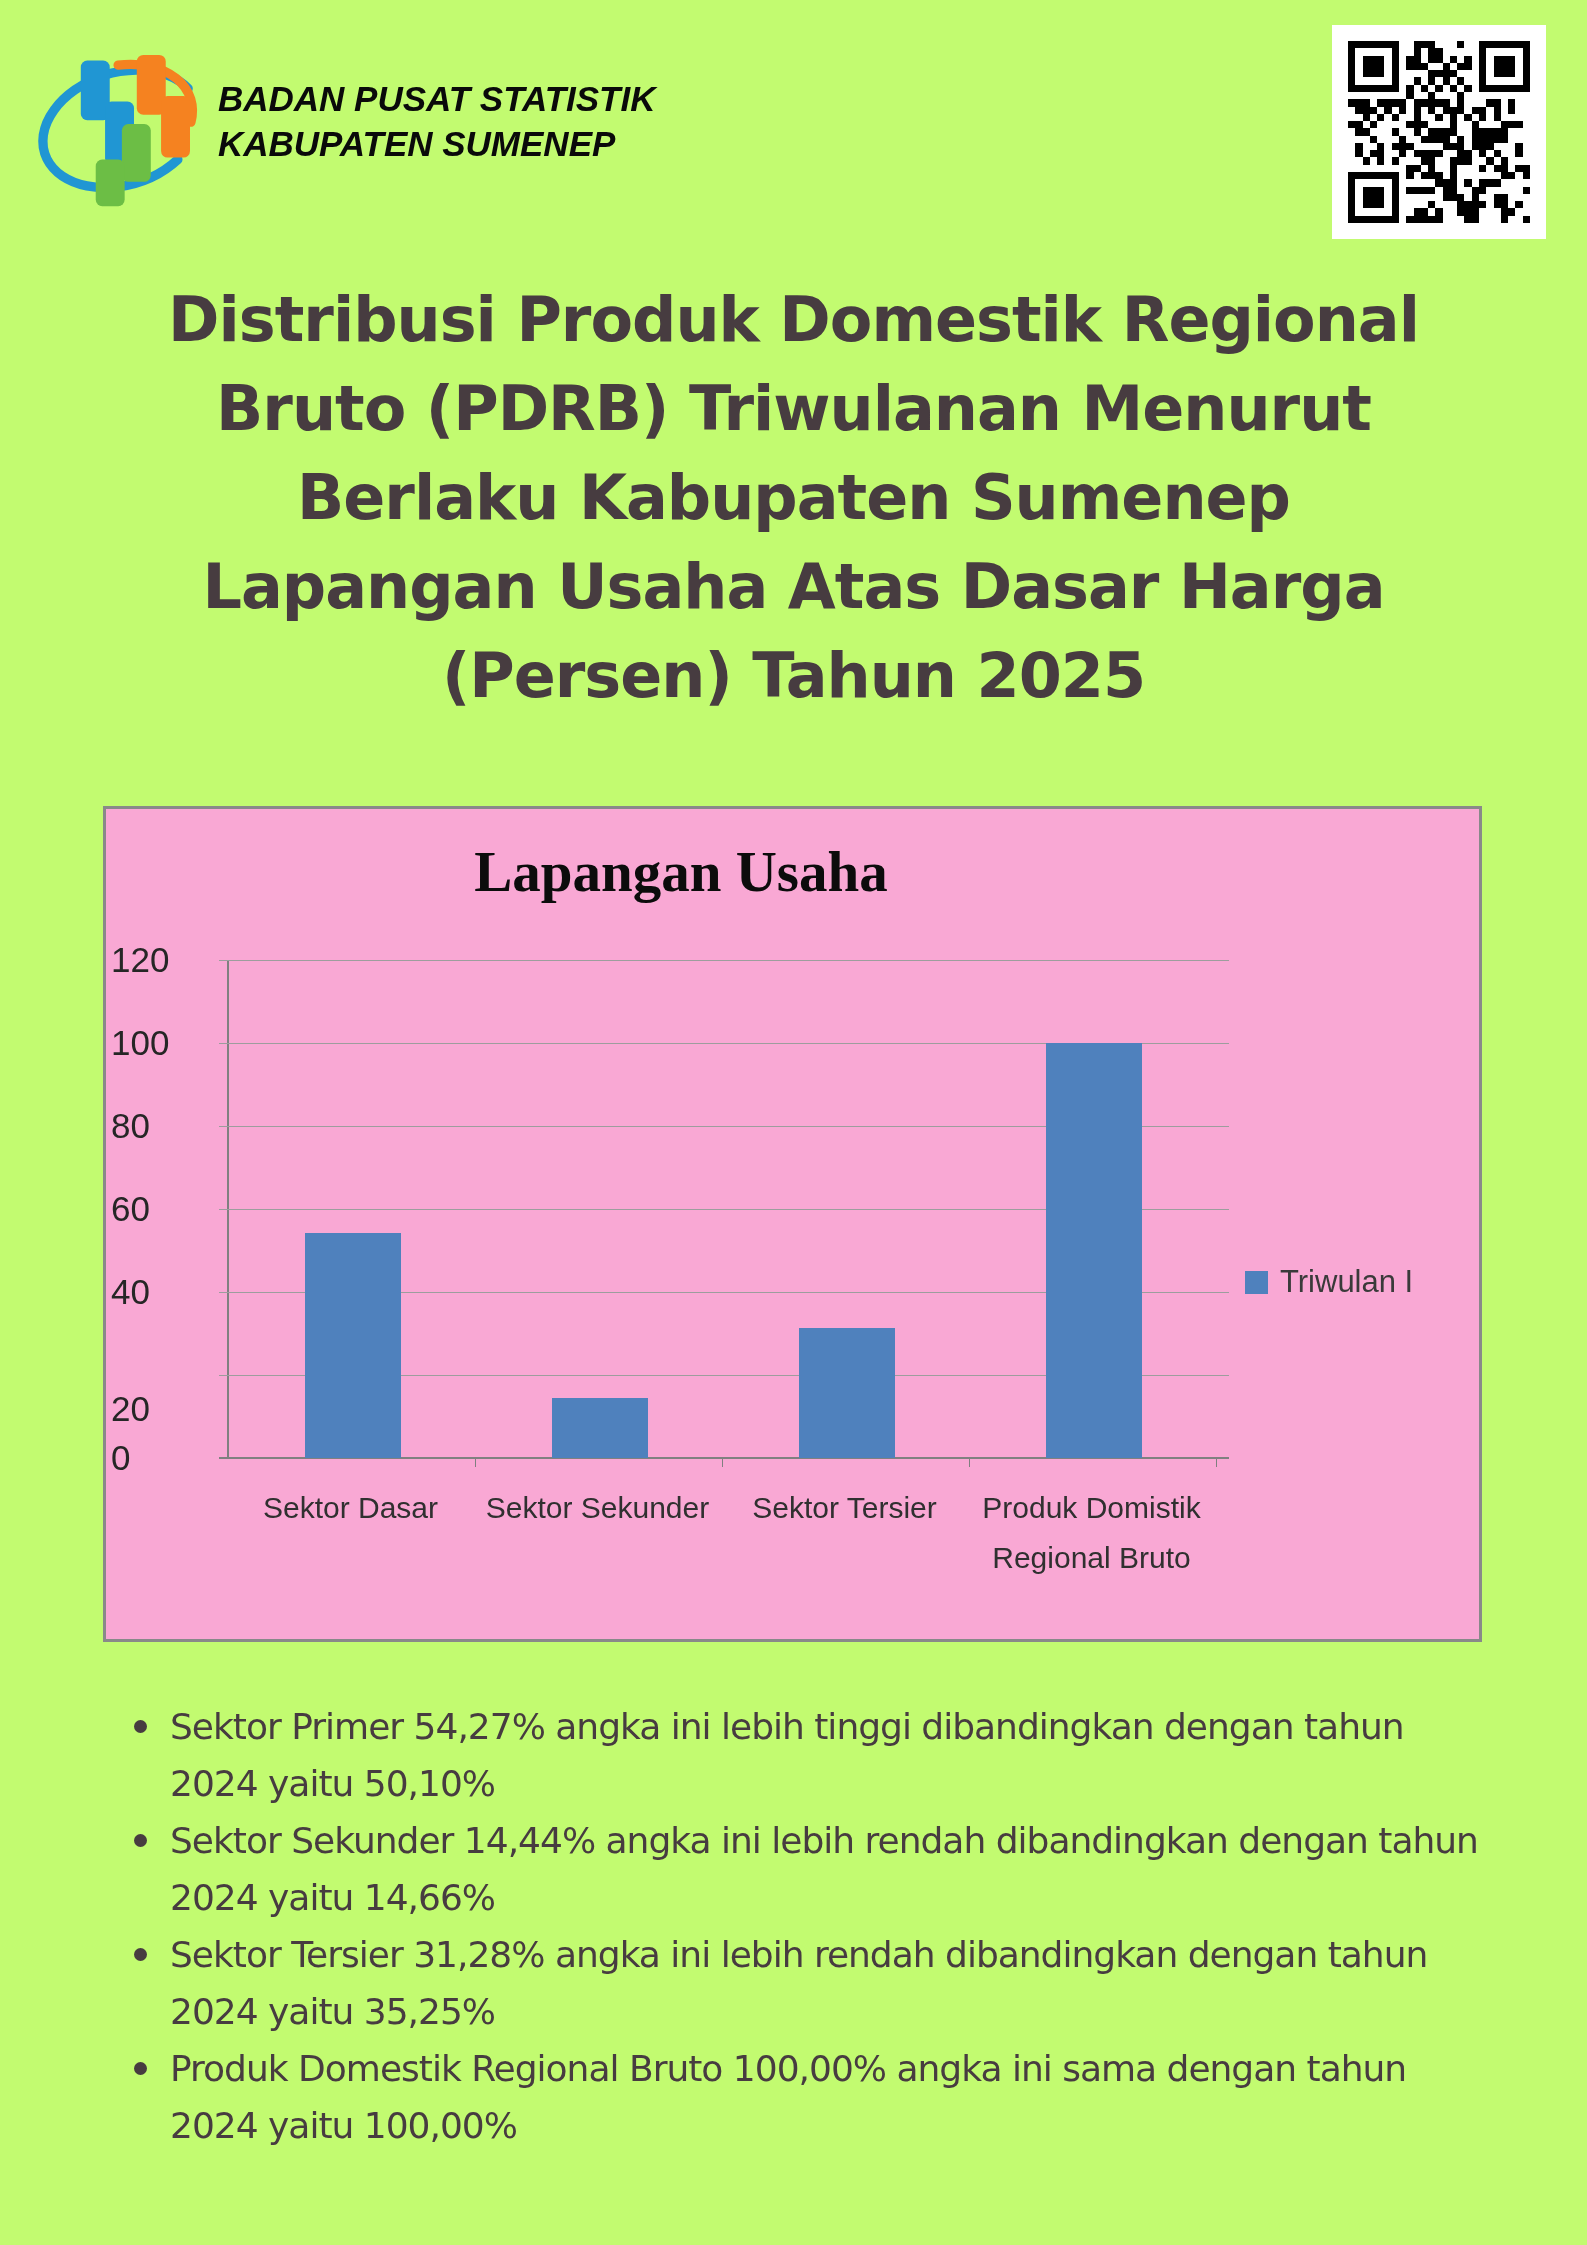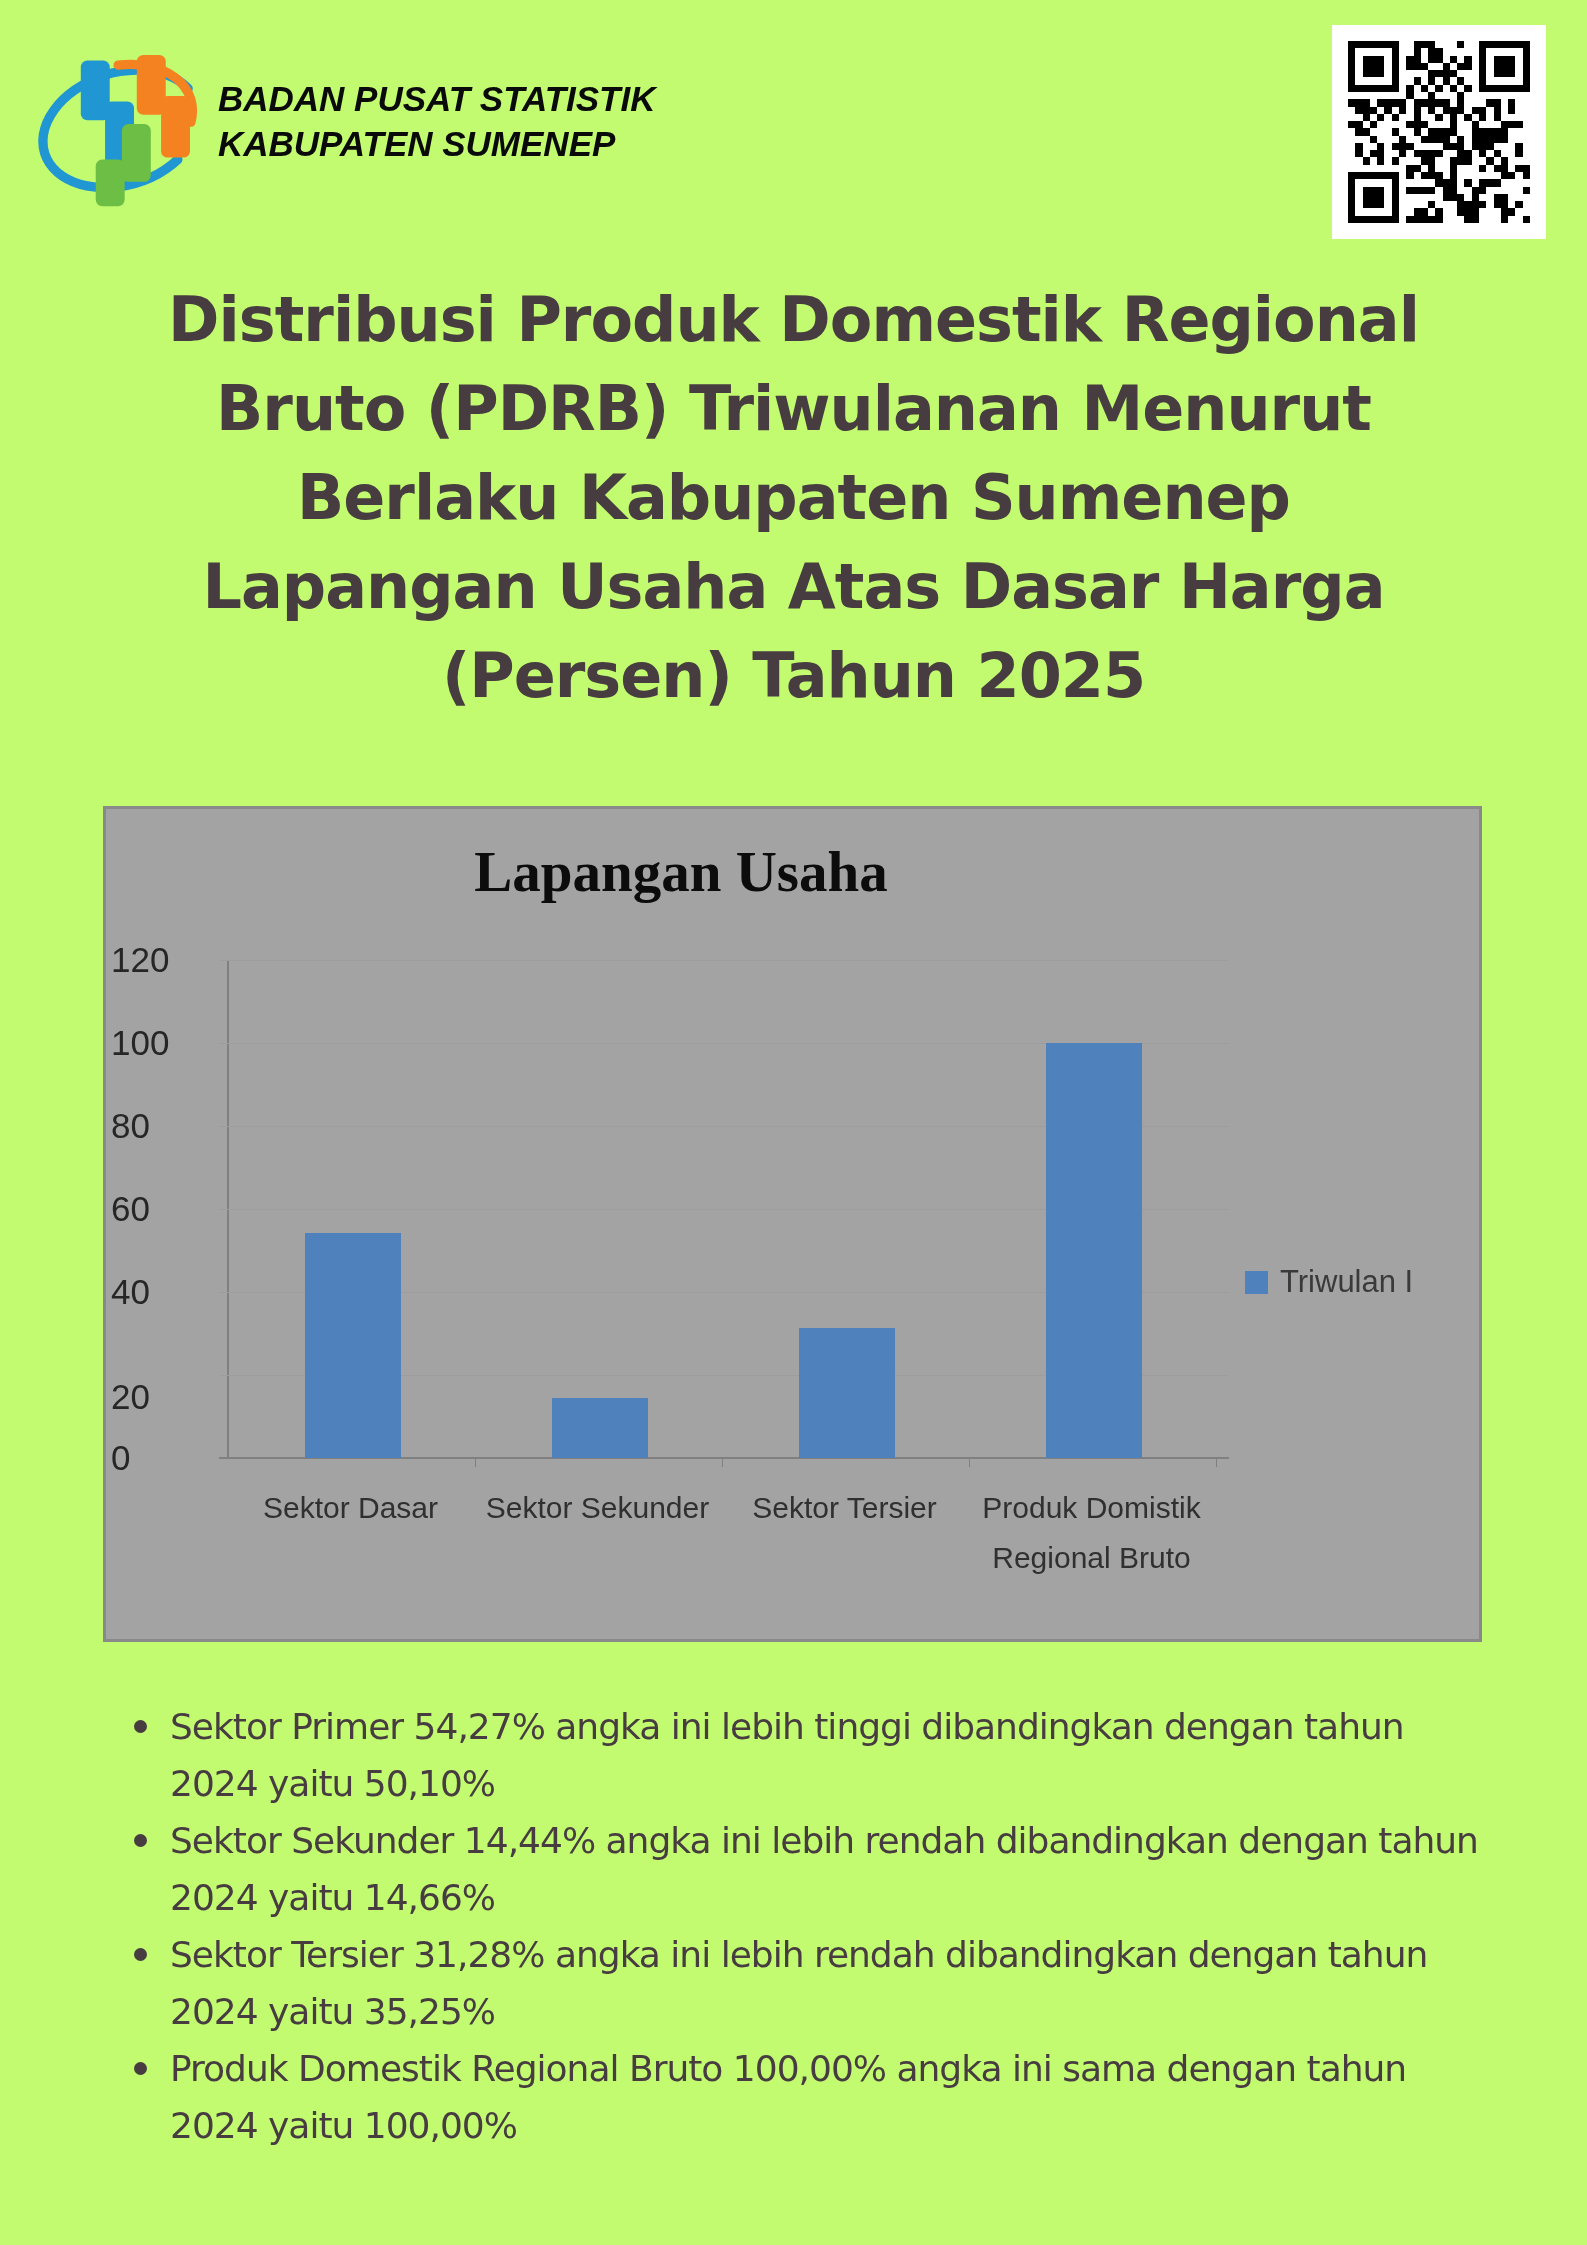--- a/index.html
+++ b/index.html
@@ -30,21 +30,21 @@
   .poster-title {
     position:absolute; left:0; top:275px; width:1587px;
     text-align:center; color:#473c40;
     font-weight:bold; font-size:62px; line-height:89px;
     letter-spacing:-1px;
   }
   .poster-title .tline { white-space:nowrap; }
   
   .chart-box {
     position:absolute; left:103px; top:806px; width:1379px; height:836px;
-    background:#a3a3a3; border:3px solid #898989;
+    background:#f9a8d4; border:3px solid #898989;
   }
   .chart-title {
     position:absolute; left:0; top:30px; width:1150px; text-align:center;
     font-family:"Liberation Serif", serif; font-weight:bold;
     font-size:57px; color:#0c0c0c;
   }
   .plot {
     position:absolute; left:121px; top:151px; width:988px; height:498px;
     border-left:2px solid #808080;
   }
@@ -461,21 +461,21 @@
       <div class="xtick" style="left: 246px;"></div>
       <div class="bar" style="left: 322.5px; height: 59.926px;"></div>
       <div class="xtick" style="left: 493px;"></div>
       <div class="bar" style="left: 569.5px; height: 129.812px;"></div>
       <div class="xtick" style="left: 740px;"></div>
       <div class="bar" style="left: 816.5px; height: 415px;"></div>
       <div class="xtick" style="left: 987px;"></div>
     </div>
   <div id="ylabels">
       <div class="ylab" style="top: 649px;">0</div>
-      <div class="ylab" style="top: 588px;">20</div>
+      <div class="ylab" style="top: 600px;">20</div>
       <div class="ylab" style="top: 483px;">40</div>
       <div class="ylab" style="top: 400px;">60</div>
       <div class="ylab" style="top: 317px;">80</div>
       <div class="ylab" style="top: 234px;">100</div>
       <div class="ylab" style="top: 151px;">120</div>
     </div>
   <div id="xlabels">
       <div class="xlab" style="left: 244.5px;">Sektor Dasar</div>
       <div class="xlab" style="left: 491.5px;">Sektor Sekunder</div>
       <div class="xlab" style="left: 738.5px;">Sektor Tersier</div>

